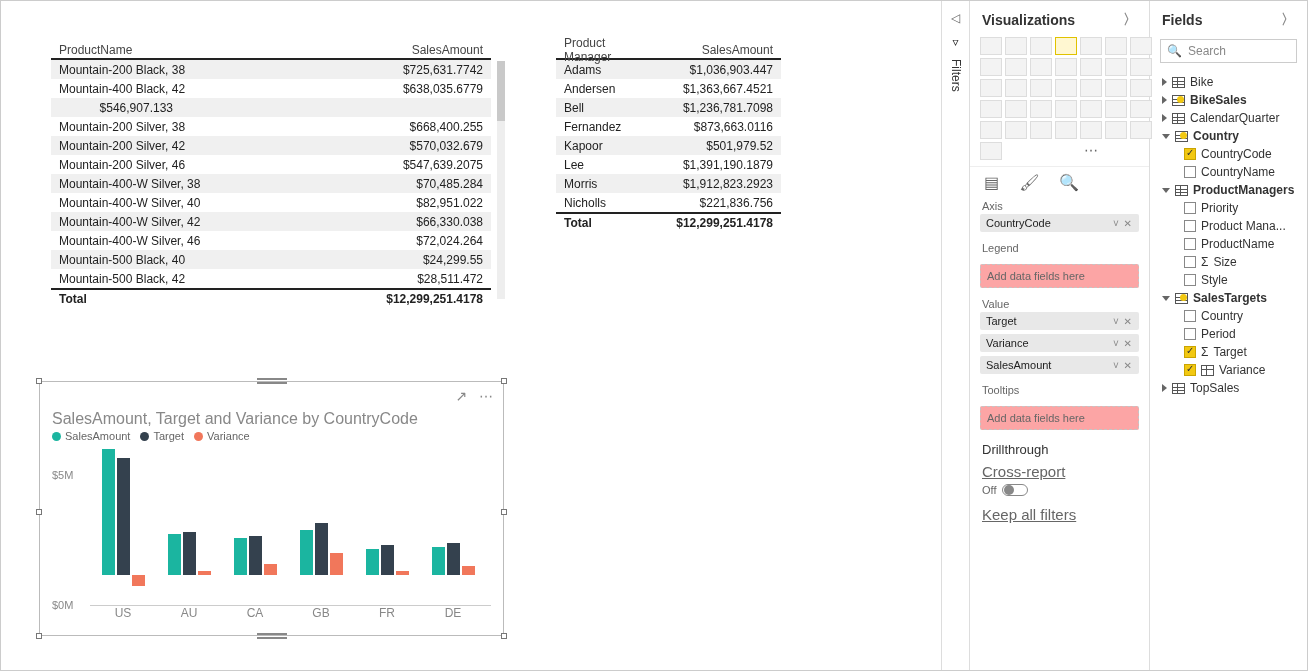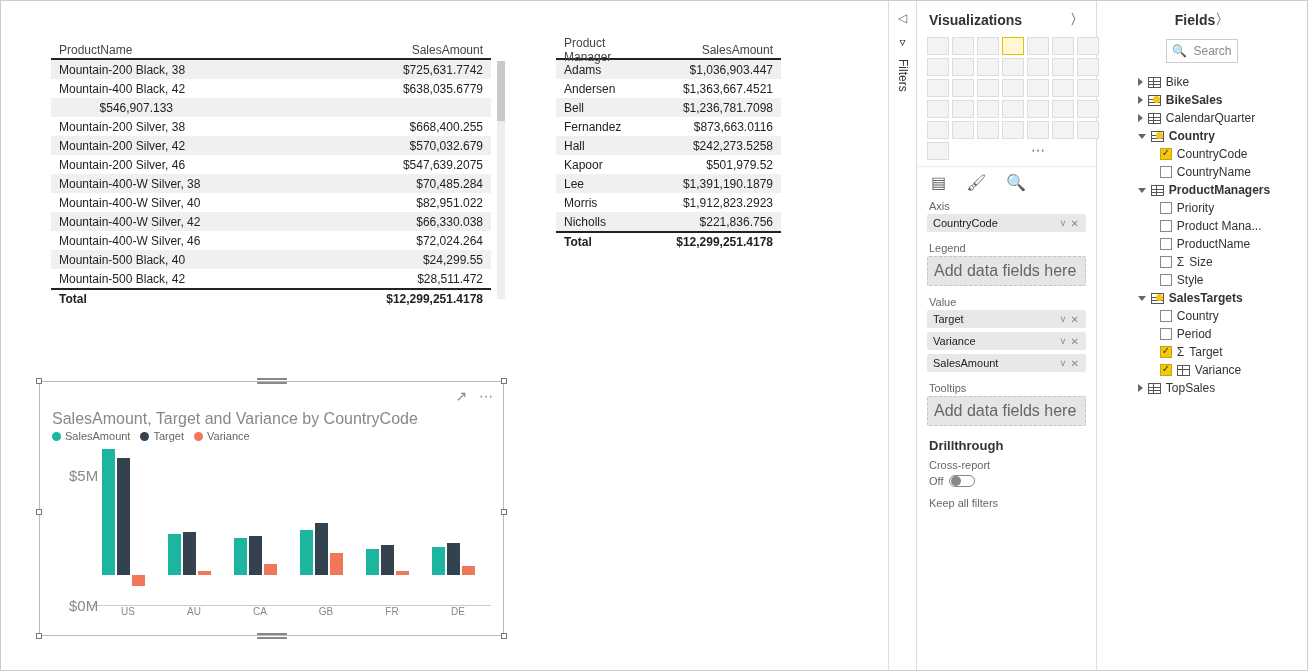--- a/index.html
+++ b/index.html
@@ -19,45 +19,45 @@
   .tbl-scroll .thumb { width: 8px; background: #c9c9c9; }
   
   .chart-vis { position:absolute; left:38px; top:380px; width:465px; height:255px; border:1px solid #bbb; }
   .chart-vis .sel-handles div { position:absolute; width:6px; height:6px; border:1px solid #777; background:#fff; }
   .chart-hdr { display:flex; justify-content:space-between; align-items:center; padding:6px 10px 0; color:#888; }
   .chart-title { font-size:16px; color:#888; padding:6px 12px 2px; }
   .legend { display:flex; gap:10px; padding:0 12px 4px; font-size:11px; color:#666; }
   .legend span { display:inline-flex; align-items:center; gap:4px;}
   .legend i { width:9px; height:9px; border-radius:50%; display:inline-block;}
   .plot { position:relative; height:160px; margin:0 12px 0 50px; border-bottom:1px solid #ccc;}
-  .ylab { position:absolute; left:-38px; font-size:15px; color:#888; transform:translateY(-50%);margin-left:17px;}
+  .ylab { position:absolute; left:-38px; font-size:11px; color:#888; transform:translateY(-50%);}
   .group { position:absolute; bottom:0; width:50px; display:flex; gap:2px; align-items:flex-end; justify-content:center;}
   .bar { width:13px; }
-  .xlabels { display:flex; margin-left:50px; margin-right:12px; font-size:10px; color:#888;justify-content:flex-end;}
+  .xlabels { display:flex; margin-left:50px; margin-right:12px; font-size:12px; color:#888;}
   .xlabels div { width:66px; text-align:center;}
   .drag-grip { position:absolute; left:50%; transform:translateX(-50%); width:30px; height:8px; }
   .drag-grip::before,.drag-grip::after{content:"";position:absolute;left:0;right:0;height:2px;background:#888;}
   .drag-grip::before{top:1px}.drag-grip::after{top:5px}
   
   .collapse-rail { width:28px; border-left:1px solid #ddd; display:flex; flex-direction:column; align-items:center; padding-top:10px; gap:10px; }
   .collapse-rail .vlabel { writing-mode:vertical-rl; font-size:12px; color:#333; }
   .vis-pane { width:180px; border-left:1px solid #ddd; display:flex; flex-direction:column; }
-  .fields-pane { width:211px; border-left:1px solid #ddd; display:flex; flex-direction:column;align-items:center;}
+  .fields-pane { width:158px; border-left:1px solid #ddd; display:flex; flex-direction:column;}
   .pane-hdr { display:flex; justify-content:space-between; align-items:center; padding:10px 12px 6px; font-size:14px; font-weight:600; color:#333;}
   .viz-gallery { display:grid; grid-template-columns:repeat(7,22px); gap:3px 3px; padding:2px 10px 6px; }
   .viz-gallery .v { width:22px; height:18px; background:#f3f3f3; border:1px solid #ddd; position:relative;}
   .viz-gallery .v.sel { background:#fff7d1; border-color:#e0c200;}
   .viz-tabs { display:flex; gap:20px; padding:6px 14px 2px; border-top:1px solid #eee; font-size:16px; color:#666;}
   .viz-tabs span{cursor:default;}
   .sect-label { font-size:11px; color:#666; padding:6px 12px 2px; }
-  .well { margin:0 10px 4px; border:1px dashed #c5c5c5; background:#e5e5e5; padding:5px 6px; font-size:16px; color:#666; border-radius:2px;}
+  .well { margin:8px 10px 4px; border:1px dashed #c5c5c5; background:#fca5a5; padding:5px 6px; font-size:11px; color:#666; border-radius:2px;}
   .chip { margin:0 10px 4px; background:#e8e8e8; padding:3px 6px; font-size:11px; display:flex; justify-content:space-between; align-items:center; border-radius:2px;}
   .chip .controls{color:#888; font-size:10px; letter-spacing:1px;}
-  .drill { font-size:13px; font-weight:700; padding:8px 12px 2px; color:#333;}
-  .sub { font-size:11px; color:#666; padding:4px 12px;}
+  .drill { font-size:13px; font-weight:400; padding:8px 12px 2px; color:#333;}
+  .sub { font-size:15px; color:#666; padding:4px 12px;text-decoration:underline;}
   .toggle { display:flex; align-items:center; gap:6px; padding:0 12px 6px; font-size:11px; color:#666;}
   .toggle .track{width:26px;height:12px;border:1px solid #888;border-radius:8px;position:relative;}
   .toggle .knob{width:10px;height:10px;border-radius:50%;background:#888;position:absolute;left:1px;top:0;}
   .search { margin:4px 10px 10px; border:1px solid #ccc; display:flex; align-items:center; padding:4px 6px; gap:6px; font-size:12px; color:#888;}
   .tree { padding:0 8px; font-size:12px; color:#333; overflow:auto;}
   .tree .node { display:flex; align-items:center; gap:5px; padding:2px 0 2px 4px; white-space:nowrap;}
   .tree .child { padding-left:26px;}
   .tree .chk { width:12px;height:12px;border:1px solid #888;display:inline-block;}
   .tree .chk.on{background:#f2c811;border-color:#caa400;position:relative;}
   .tree .chk.on::after{content:"✓";position:absolute;font-size:10px;left:1px;top:-2px;color:#333;}
@@ -155,24 +155,20 @@
         </div>
         <div class="row">
           <div class="c1">Bell</div>
           <div class="c2">$1,236,781.7098</div>
         </div>
         <div class="row">
           <div class="c1">Fernandez</div>
           <div class="c2">$873,663.0116</div>
         </div>
         <div class="row">
-          <div class="c1">Hall</div>
-          <div class="c2">$242,273.5258</div>
-        </div>
-        <div class="row">
           <div class="c1">Kapoor</div>
           <div class="c2">$501,979.52</div>
         </div>
         <div class="row">
           <div class="c1">Lee</div>
           <div class="c2">$1,391,190.1879</div>
         </div>
         <div class="row">
           <div class="c1">Morris</div>
           <div class="c2">$1,912,823.2923</div>

